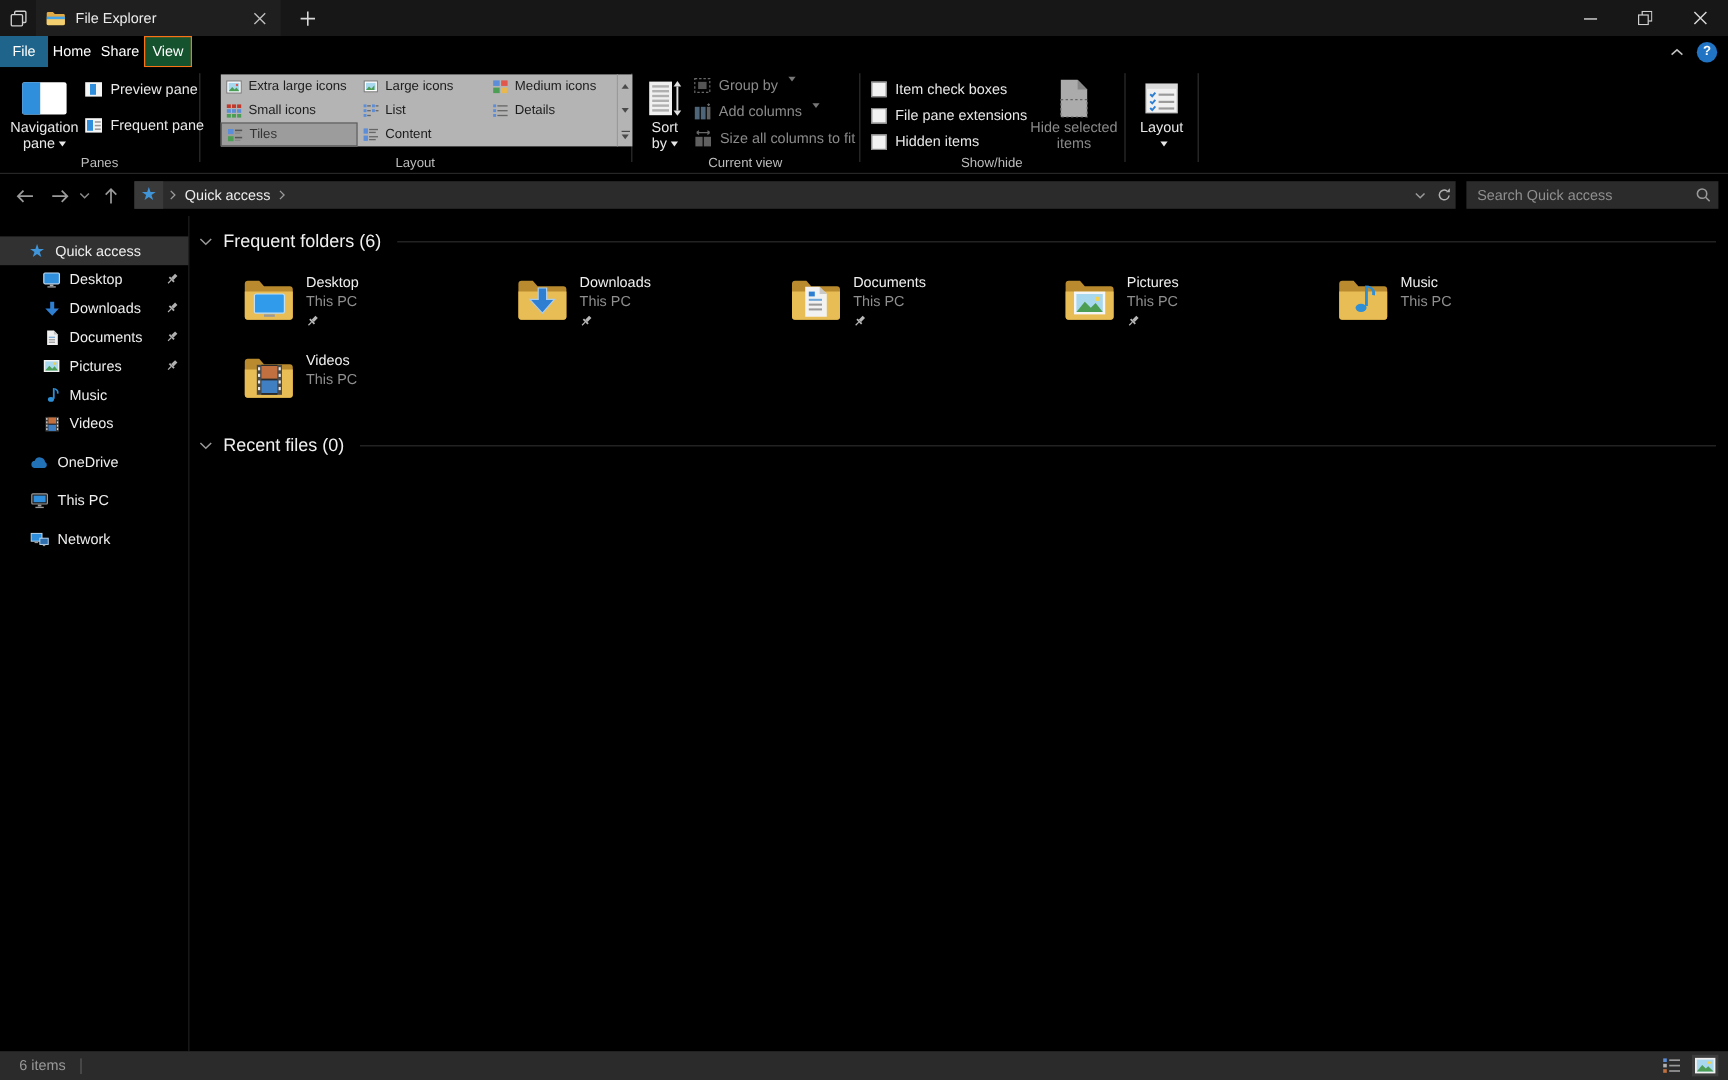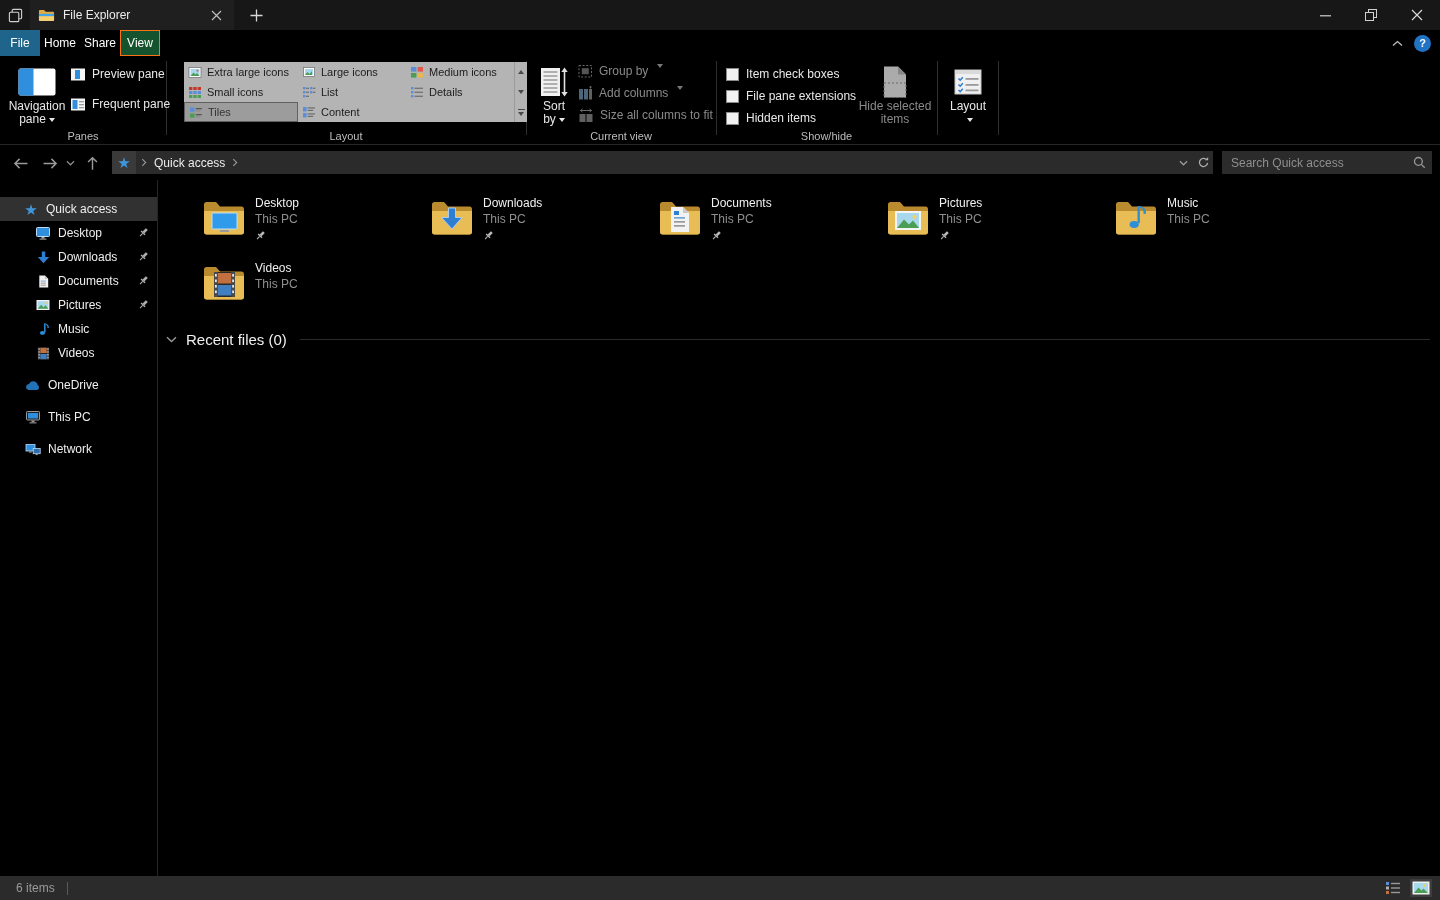--- a/index.html
+++ b/index.html
@@ -639,20 +639,29 @@
             <rect x="3.8" y="9.4" width="3" height="1.2" fill="#9a9a9a"></rect>
             <rect x="8.2" y="6.5" width="7" height="5.2" fill="#2f6fae" stroke="#bcd9f2" stroke-width=".8"></rect>
             <rect x="10.7" y="12" width="2" height="1.1" fill="#9a9a9a"></rect>
           </svg>
       </span>
       <span class="lbl">Network</span>
     </div>
   </div>
 
   <div class="main">
+    <div class="group-header">
+      <span>
+        <svg width="11" height="7" viewBox="0 0 11 7">
+            <path d="M1 1.2 l4.5 4.3 4.5-4.3" stroke="#9a9a9a" stroke-width="1.3" fill="none"></path>
+          </svg>
+      </span>
+      <span class="gh-title">Frequent folders (6)</span>
+      <span class="gh-line"></span>
+    </div>
 
     <div class="tiles">
 
       <div class="tile">
         <svg class="tile-icon" viewBox="0 0 48 48">
           <path d="M4 10.5 C4 9 5 8 6.5 8 H16 l4 4.5 H41.5 C43 12.5 44 13.5 44 15 V38 c0 1.5-1 2.5-2.5 2.5 h-35 C5 40.5 4 39.5 4 38Z" fill="#b98a2e"></path>
           <path d="M4 17 H44 V38 c0 1.5-1 2.5-2.5 2.5 h-35 C5 40.5 4 39.5 4 38Z" fill="#e9bd55"></path>
           <rect x="12" y="19" width="25" height="16" rx="1.5" fill="#2f9bea" stroke="#bfe0f7"></rect>
           <rect x="20" y="36" width="9" height="2" fill="#9a9a9a"></rect>
         </svg>

